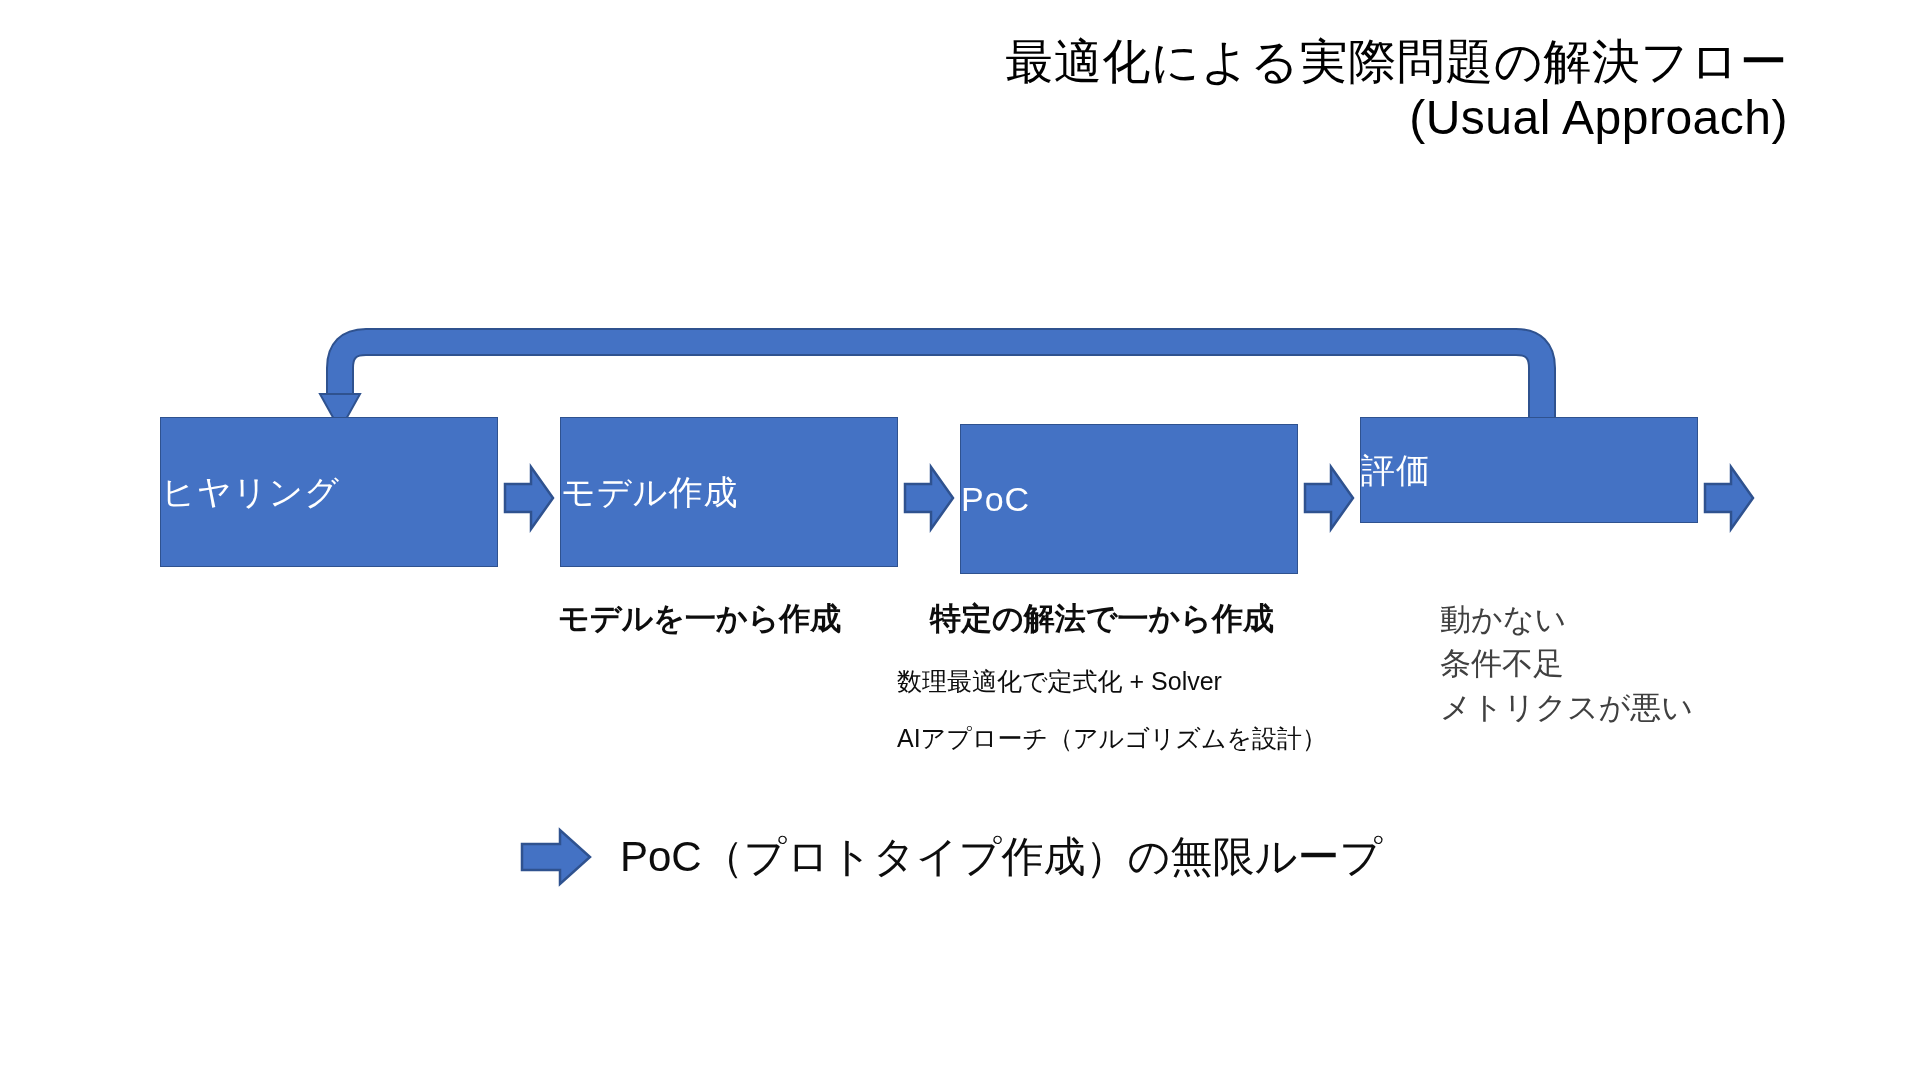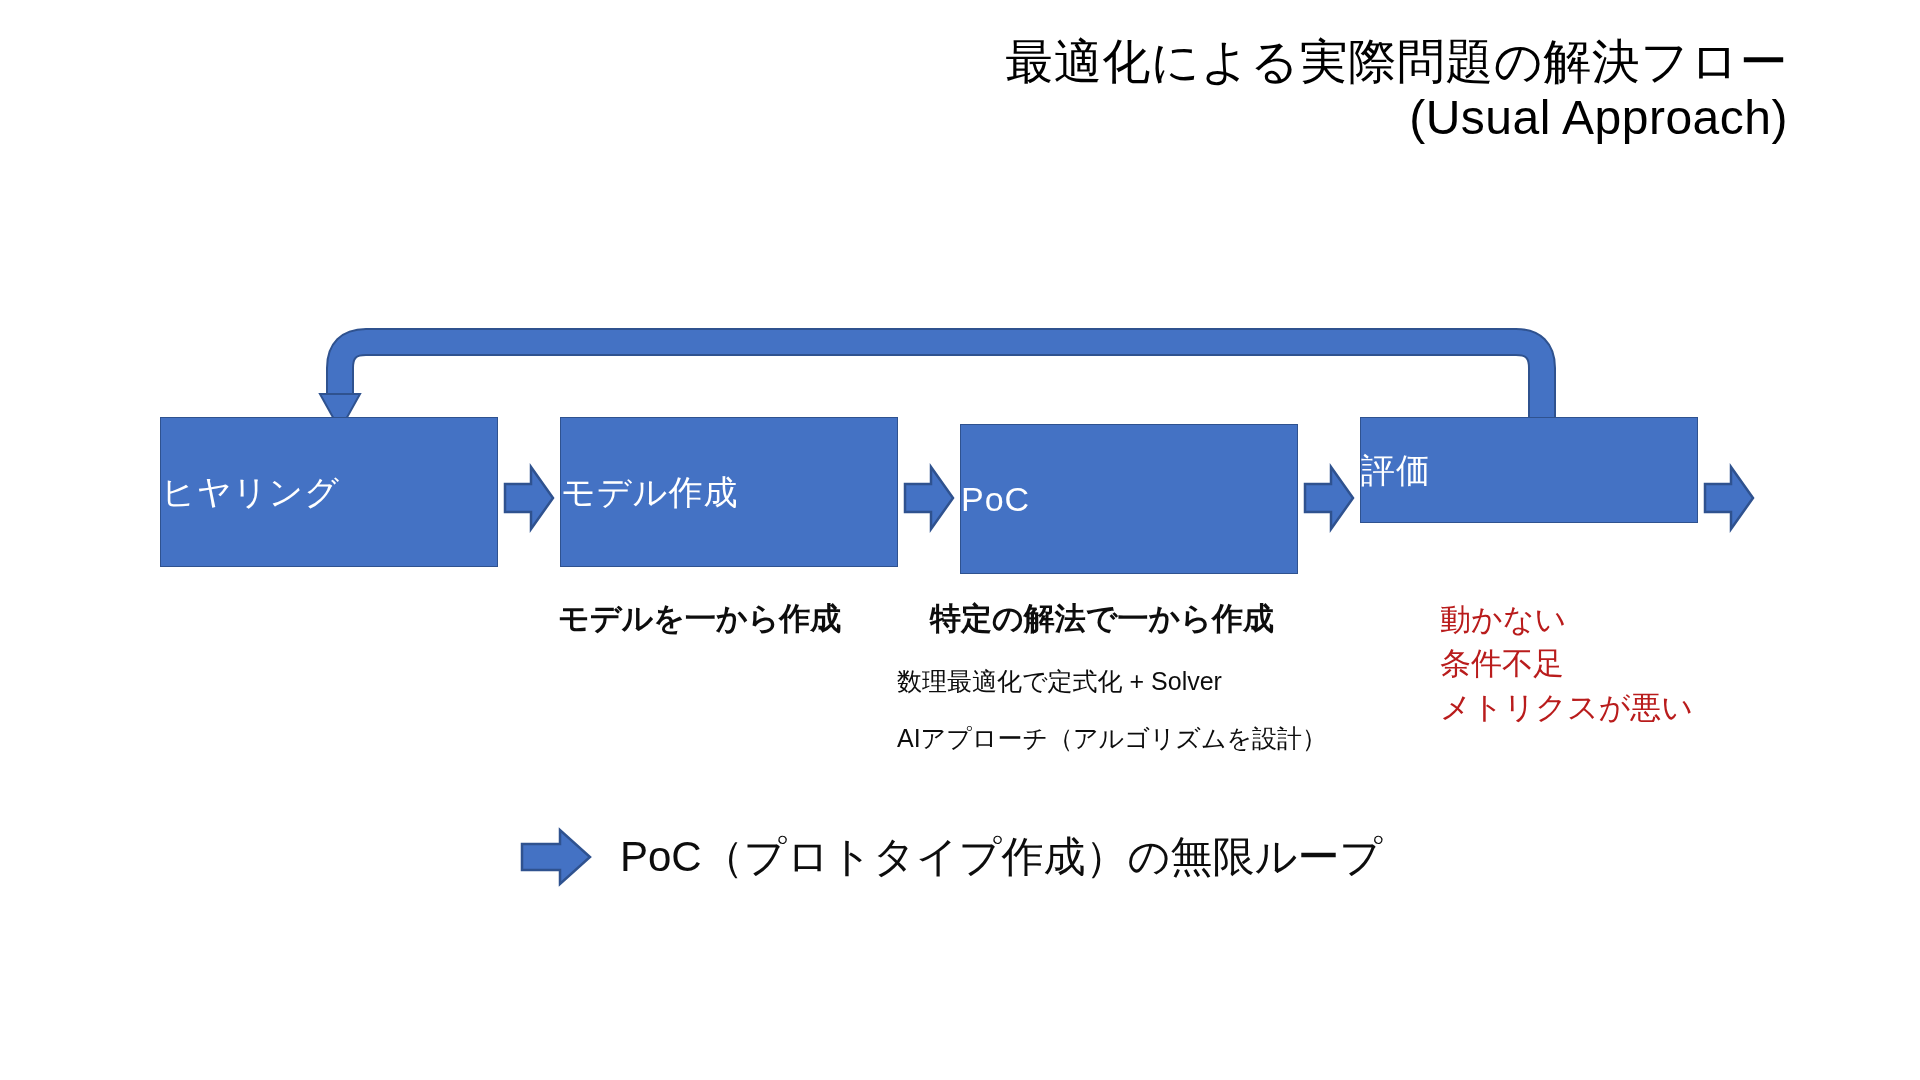--- a/index.html
+++ b/index.html
@@ -83,21 +83,21 @@
     line-height: 1.35;
     font-weight: 400;
     color: #0d0d0d;
     white-space: nowrap;
   }
   .cap-block {
     position: absolute;
     font-size: 31px;
     line-height: 1.42;
     font-weight: 400;
-    color: #b91c1c;
+    color: #404040;
     white-space: pre-line;
   }
 
   
   #legend {
     position: absolute;
     left: 520px;
     top: 828px;
     display: flex;
     align-items: center;

